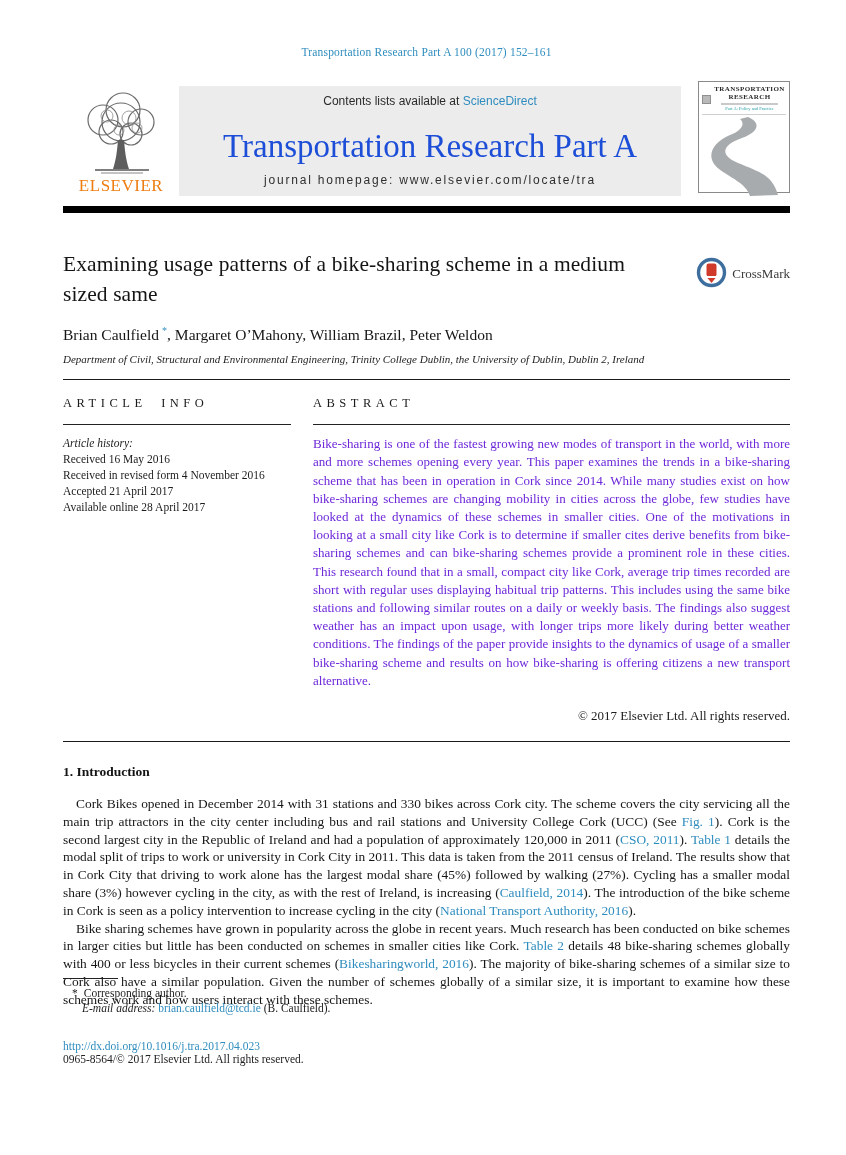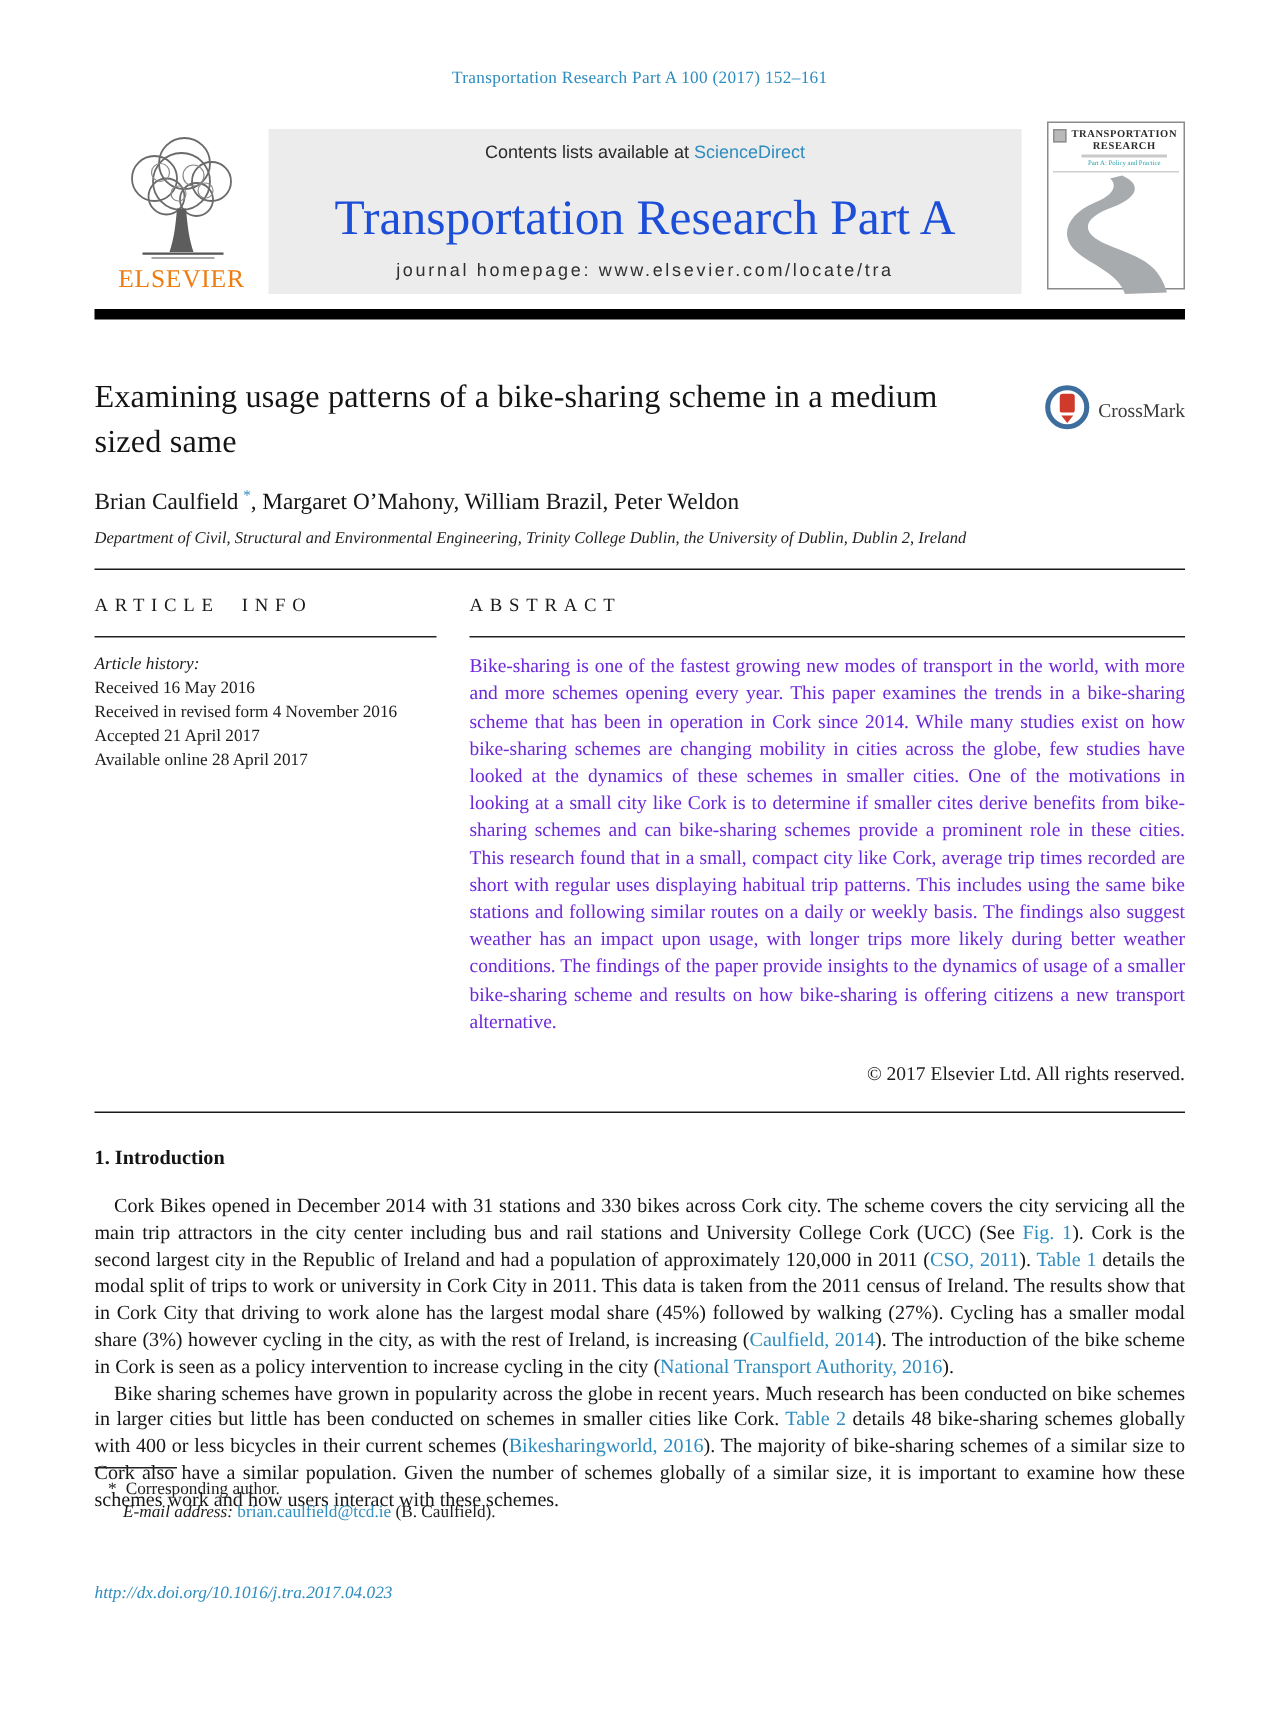--- a/index.html
+++ b/index.html
@@ -18,21 +18,21 @@
 
   
   .banner { margin-top:28px; display:flex; height:110px; }
   .logo-block { width:116px; display:flex; flex-direction:column; align-items:center; justify-content:flex-end; background:#fff; padding-bottom:2px; }
   .elsevier-text { font-size:17px; letter-spacing:.5px; color:#ee7d11; line-height:16px; }
   .banner-center { flex:1; background:#ececec; position:relative; text-align:center; padding-top:8px; }
   .contents-line { font-family:"Liberation Sans",sans-serif; font-size:12px; color:#2b2b2b; }
   .journal-title { font-size:33px; color:#1d4ed8; margin-top:20px; font-weight:400; }
   .homepage-line { position:absolute; bottom:9px; left:0; right:0; font-family:"Liberation Sans",sans-serif; font-size:12px; letter-spacing:1.8px; color:#2f2f2f; }
   .cover-block { width:92px; margin-left:17px; border:1px solid #8a8a8a; background:#fff; margin-top:-5px; height:112px; padding:3px 3px 0 3px; display:flex; flex-direction:column; }
-  .cover-head { display:flex; align-items:flex-start; border-bottom:1px solid #cfcfcf; padding-bottom:2px; }
+  .cover-head { display:flex; align-items:center; border-bottom:1px solid #cfcfcf; padding-bottom:2px; }
   .cover-mark { width:9px; height:9px; background:#b9b9b9; margin:1px 2px 0 0; flex:0 0 auto; box-shadow:inset 0 0 0 1px #8f8f8f; }
   .cover-titles { flex:1; text-align:center; }
   .cover-title { font-size:7px; font-weight:700; letter-spacing:.4px; color:#2a2a2a; line-height:8px; }
   .cover-microline { height:2px; background:#c9c9c9; margin:2px 8px 1px 8px; }
   .cover-subtitle { font-size:4.5px; color:#2ba0a8; line-height:6px; }
   .cover-art { flex:1; position:relative; }
   .cover-art svg { position:absolute; inset:0; }
 
   .black-bar { margin-top:10px; height:7px; background:#000; }
 
@@ -62,21 +62,21 @@
   .body-par { font-size:13.4px; line-height:17.8px; text-align:justify; text-indent:13px; color:#161616; }
   .body-par.first { margin-top:15px; }
 
   
   .footer { position:absolute; top:978px; left:63px; right:56px; }
   .footnote-rule { width:55px; border:none; border-top:1px solid #222; margin-bottom:7px; }
   .fn-line { font-size:11.5px; line-height:15px; padding-left:9px; }
   .fn-line .star { display:inline-block; margin-right:6px; }
   .fn-email { padding-left:19px; }
   .fn-email .em-label { font-style:italic; }
-  .doi-line { margin-top:40px; font-size:11.5px; color:#2e8cbe;font-style:italic; }
+  .doi-line { margin-top:24px; font-size:11.5px; color:#2e8cbe; }
   .issn-line { margin-top:1px; font-size:11.5px; color:#222; }
 </style>
 </head>
 <body>
 
 <div class="content">
 
   <div class="citation">Transportation Research Part A 100 (2017) 152–161</div>
 
   <div class="banner">
@@ -176,13 +176,14 @@
 
   <p class="body-par"><span>Bike sharing schemes have grown in popularity across the globe in recent years. Much research has been conducted on bike schemes in larger cities but little has been conducted on schemes in smaller cities like Cork. </span><a class="link">Table 2</a><span> details 48 bike-sharing schemes globally with 400 or less bicycles in their current schemes (</span><a class="link">Bikesharingworld, 2016</a><span>). The majority of bike-sharing schemes of a similar size to Cork also have a similar population. Given the number of schemes globally of a similar size, it is important to examine how these schemes work and how users interact with these schemes.</span></p>
 
 </div>
 
 <div class="footer">
   <hr class="footnote-rule">
   <div class="fn-line"><span class="star">*</span><span>Corresponding author.</span></div>
   <div class="fn-line fn-email"><span class="em-label">E-mail address:</span> <a class="link">brian.caulfield@tcd.ie</a><span> (B. Caulfield).</span></div>
   <div class="doi-line">http://dx.doi.org/10.1016/j.tra.2017.04.023</div>
+  <div class="issn-line">0965-8564/© 2017 Elsevier Ltd. All rights reserved.</div>
 </div>
 
 </body></html>

